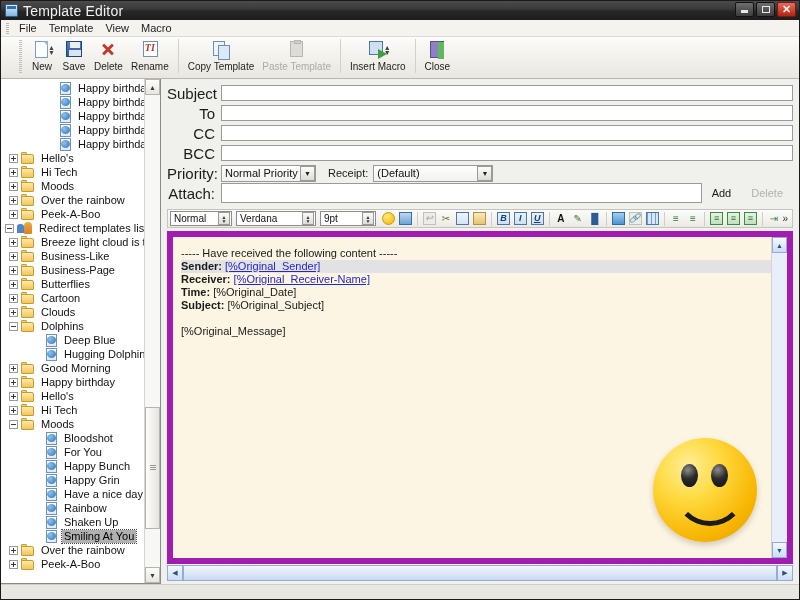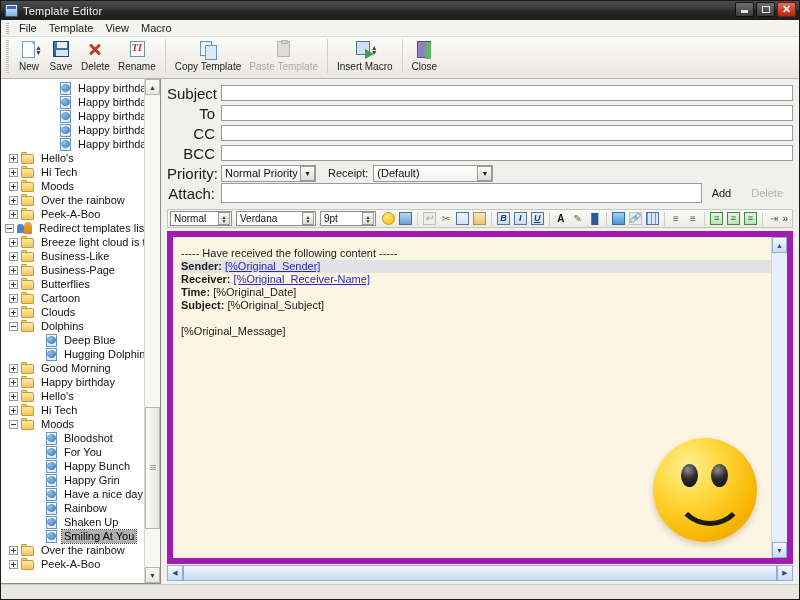--- a/index.html
+++ b/index.html
@@ -29,21 +29,21 @@
   .title-icon{
     width:13px;height:13px;margin-right:5px;
     background:linear-gradient(to bottom,#dfefff,#7fb2e0);
     border:1px solid #2b5b8c;border-radius:1px;
     box-sizing:border-box;position:relative;
   }
   .title-icon:after{
     content:"";position:absolute;left:1px;top:1px;right:1px;height:3px;
     background:#3a6ea5;
   }
-  .title-text{color:#f2f2f2;font-size:11px;letter-spacing:.2px;}
+  .title-text{color:#f2f2f2;font-size:14px;letter-spacing:.2px;}
   .win-btns{position:absolute;right:3px;top:1px;display:flex;gap:2px;}
   .wb{
     width:19px;height:15px;border-radius:2px;
     border:1px solid #121212;
     display:flex;align-items:center;justify-content:center;
     background:linear-gradient(to bottom,#6e6e6e,#3c3c3c);
     box-sizing:border-box;
   }
   .wb.close{background:linear-gradient(to bottom,#e86b5c,#b32410);border-color:#7a1a0a;}
   .wb span{color:#efefef;font-size:9px;line-height:1;}
@@ -62,21 +62,21 @@
   .grip{width:3px;height:11px;margin-right:4px;
     background-image:repeating-linear-gradient(to bottom,#b9b7b1 0 1px,transparent 1px 2px);}
   .menu-item{padding:1px 6px;color:#1c1c1c;font-size:11px;}
 
   
   .toolbar{
     height:41px;flex:0 0 41px;
     background:linear-gradient(to bottom,#fcfcfb 0%,#f2f1ec 50%,#e9e7e0 100%);
     border-bottom:1px solid #b8b6af;
     display:flex;align-items:flex-start;
-    padding-left:5px;
+    padding-left:18px;
   }
   .tgrip{width:3px;height:34px;margin:3px 4px 0 0;
     background-image:repeating-linear-gradient(to bottom,#c2c0ba 0 1px,transparent 1px 2px);}
   .tbtn{
     display:flex;flex-direction:column;align-items:center;justify-content:flex-start;
     min-width:32px;padding:3px 4px 0 4px;height:38px;box-sizing:border-box;
     position:relative;
   }
   .tbtn .lbl{font-size:10px;color:#1e1e1e;margin-top:1px;white-space:nowrap;}
   .tbtn.disabled .lbl{color:#adaba6;}

